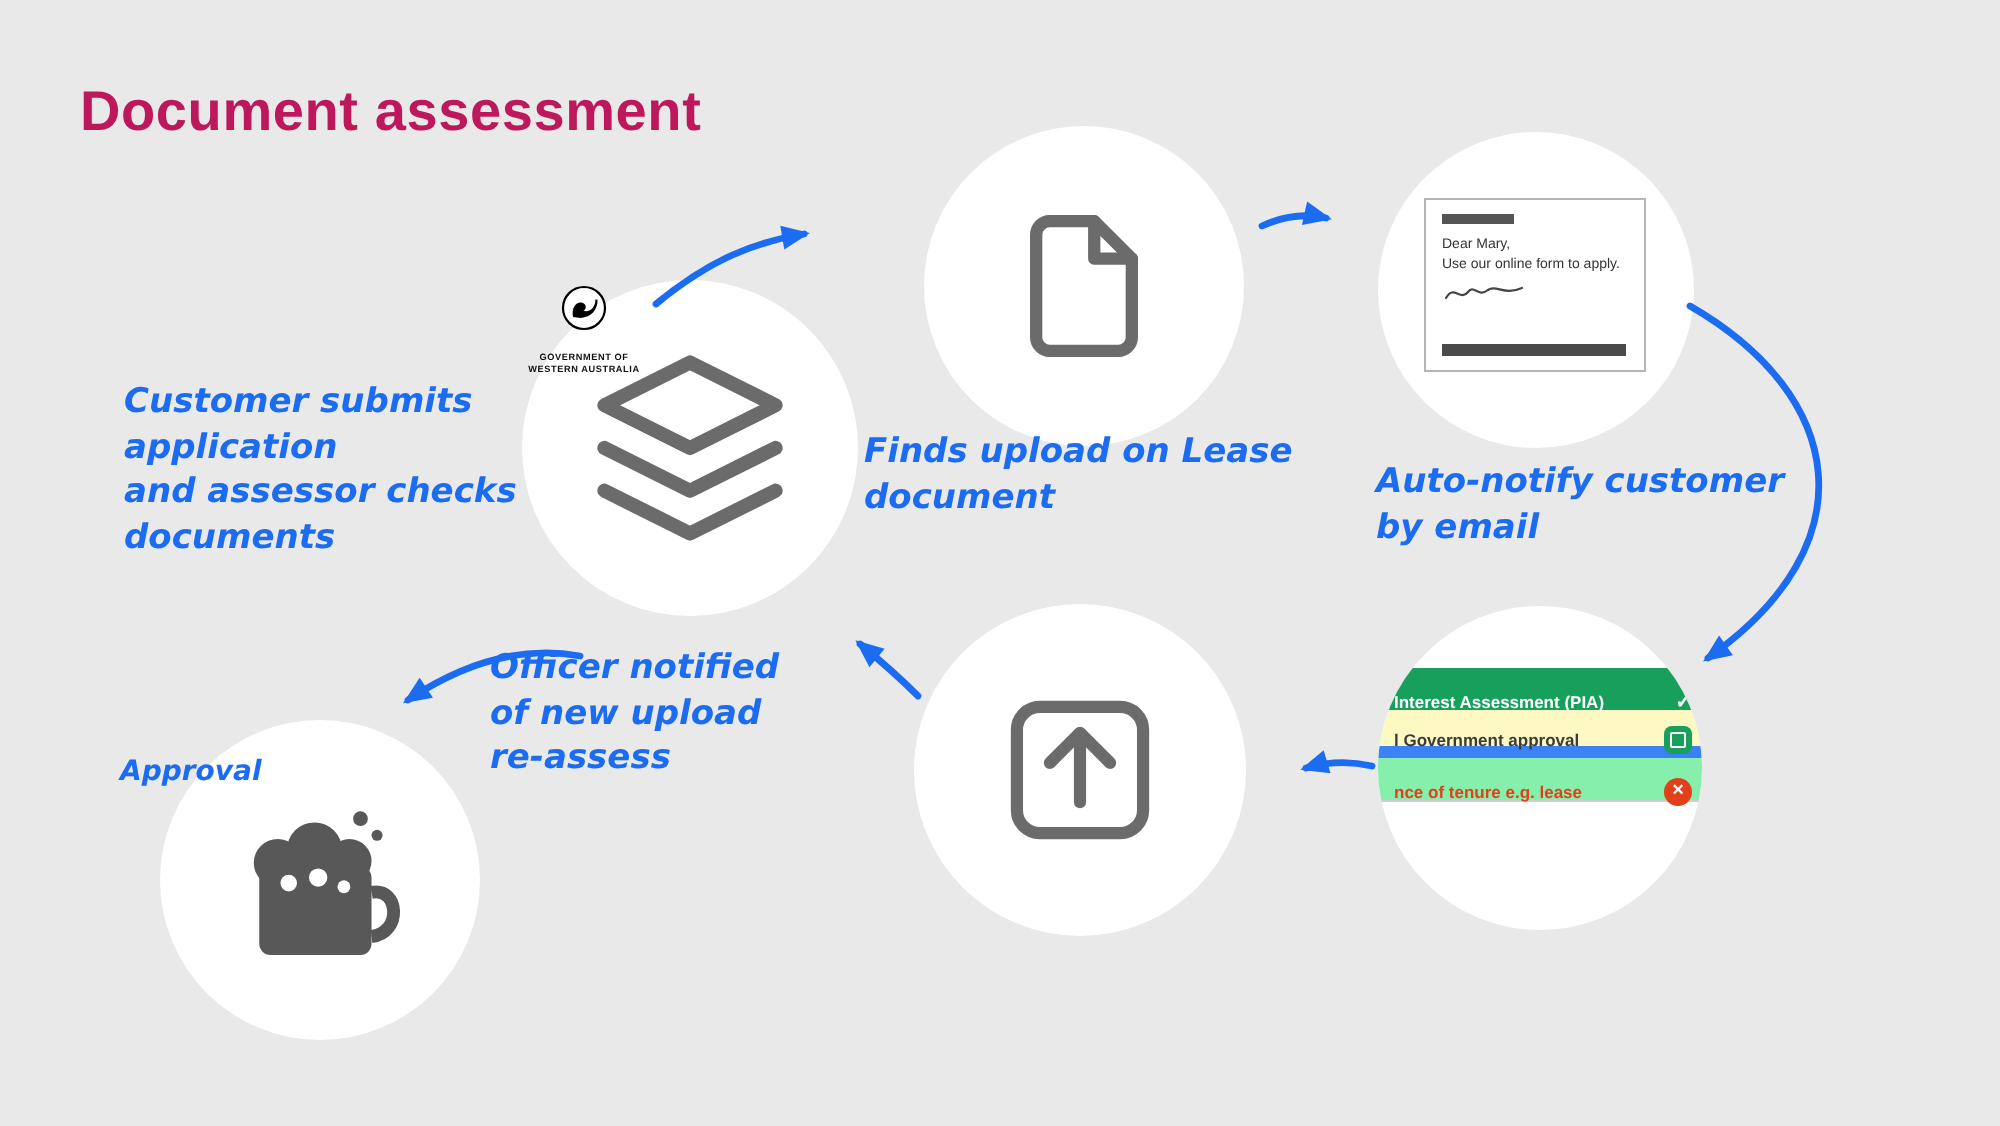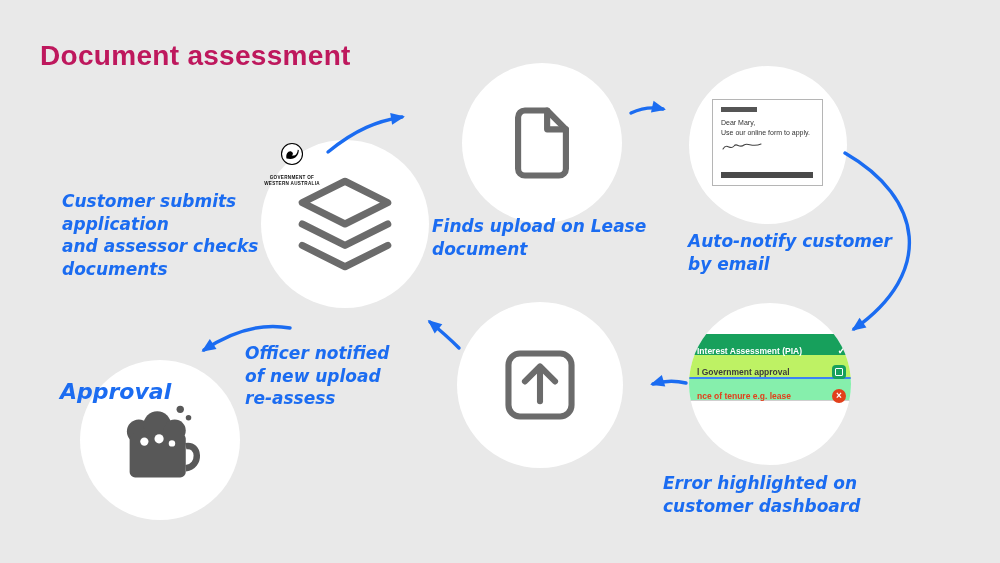--- a/index.html
+++ b/index.html
@@ -28,22 +28,22 @@
   .node-notify  { left: 689px; top: 66px;  width: 158px; height: 158px; }
   .node-dash    { left: 689px; top: 303px; width: 162px; height: 162px; overflow: hidden; }
   .node-fix     { left: 457px; top: 302px; width: 166px; height: 166px; }
   .node-approve { left: 80px;  top: 360px; width: 160px; height: 160px; }
   
   .label-submit   { left: 62px;  top: 190px; width: 220px; }
   .label-find     { left: 432px; top: 215px; width: 220px; }
   .label-notify   { left: 652px; top: 230px; width: 220px; margin-left: 36px; }
   .label-dash     { left: 663px; top: 472px; width: 220px; }
   .label-fix      { left: 431px; top: 461px; width: 220px; }
-  .label-officer  { left: 245px; top: 342px; width: 200px; }
-  .label-approval { left: 60px;  top: 377px; width: 200px; font-size: 22px; }
+  .label-officer  { left: 245px; top: 323px; width: 200px; }
+  .label-approval { left: 60px;  top: 377px; width: 200px; font-size: 14px; }
   
   .crest { position: absolute; left: 262px; top: 139px; width: 60px; text-align: center; z-index: 3; }
   .crest-text { font-size: 4.6px; font-weight: bold; letter-spacing: .3px; color: #111; line-height: 1.3; }
   
   .email-shot {
     position: absolute; left: 23px; top: 33px; width: 111px; height: 87px;
     background: #fff; border: 1px solid #b5b5b5; box-sizing: border-box; overflow: hidden;
   }
   .email-topbar { margin: 7px 0 0 8px; width: 36px; height: 5px; background: #555; }
   .email-line { margin: 0 8px; font-size: 7px; line-height: 1.45; color: #333; white-space: nowrap; overflow: hidden; }
@@ -51,21 +51,21 @@
   .email-signature { margin: 2px 0 0 8px; display: block; }
   .email-bottombar { position: absolute; left: 8px; bottom: 7px; width: 92px; height: 6px; background: #4a4a4a; }
   
   .dash-shot { position: absolute; left: -2px; top: 31px; width: 168px; }
   .dash-row {
     display: flex; align-items: center; justify-content: space-between;
     padding: 12px 9px 0 10px; box-sizing: border-box; font-size: 8.5px; font-weight: bold;
   }
   .dash-row.header { height: 21px; background: var(--success_green, #17a05c); color: #fff; }
   .dash-check { font-size: 10px; color: #fff; }
-  .dash-row.normal { height: 24px; background: #bef264; color: #3c3c3c; border-bottom: 2px solid #3b82f6; align-items: center; }
+  .dash-row.normal { height: 24px; background: #fef9c3; color: #3c3c3c; border-bottom: 6px solid #3b82f6; align-items: center; }
   .dash-row.error  { height: 22px; background: #86efac; color: var(--error_red, #e2401b); border-bottom: 1px solid #cfcfcf; }
   .badge-green {
     width: 14px; height: 14px; border-radius: 4px; background: var(--success_green, #17a05c);
     display: flex; align-items: center; justify-content: center; flex: 0 0 auto;
   }
   .badge-inner { width: 6px; height: 6px; border: 1.4px solid #fff; border-radius: 1px; }
   .badge-red {
     width: 14px; height: 14px; border-radius: 50%; background: var(--error_red, #e2401b);
     display: flex; align-items: center; justify-content: center; flex: 0 0 auto;
     color: #fff; font-size: 10px; font-weight: bold; line-height: 1;
@@ -173,22 +173,20 @@
   </div>
 
   <div class="blue-label label-submit">Customer submits
 application
 and assessor checks
 documents</div>
   <div class="blue-label label-find">Finds upload on Lease
 document</div>
   <div class="blue-label label-notify">Auto-notify customer
 by email</div>
-  <div class="blue-label label-dash">Error highlighted on
-customer dashboard</div>
   <div class="blue-label label-officer">Officer notified
 of new upload
 re-assess</div>
   <div class="blue-label label-approval">Approval</div>
 
   <svg class="arrows" width="1000" height="563" viewBox="0 0 1000 563">
     <defs>
       <marker id="ah" markerUnits="userSpaceOnUse" markerWidth="16" markerHeight="14" refX="12" refY="7" orient="auto">
         <path class="ah" d="M1,1 L15,7 L1,13 Z"></path>
       </marker>

